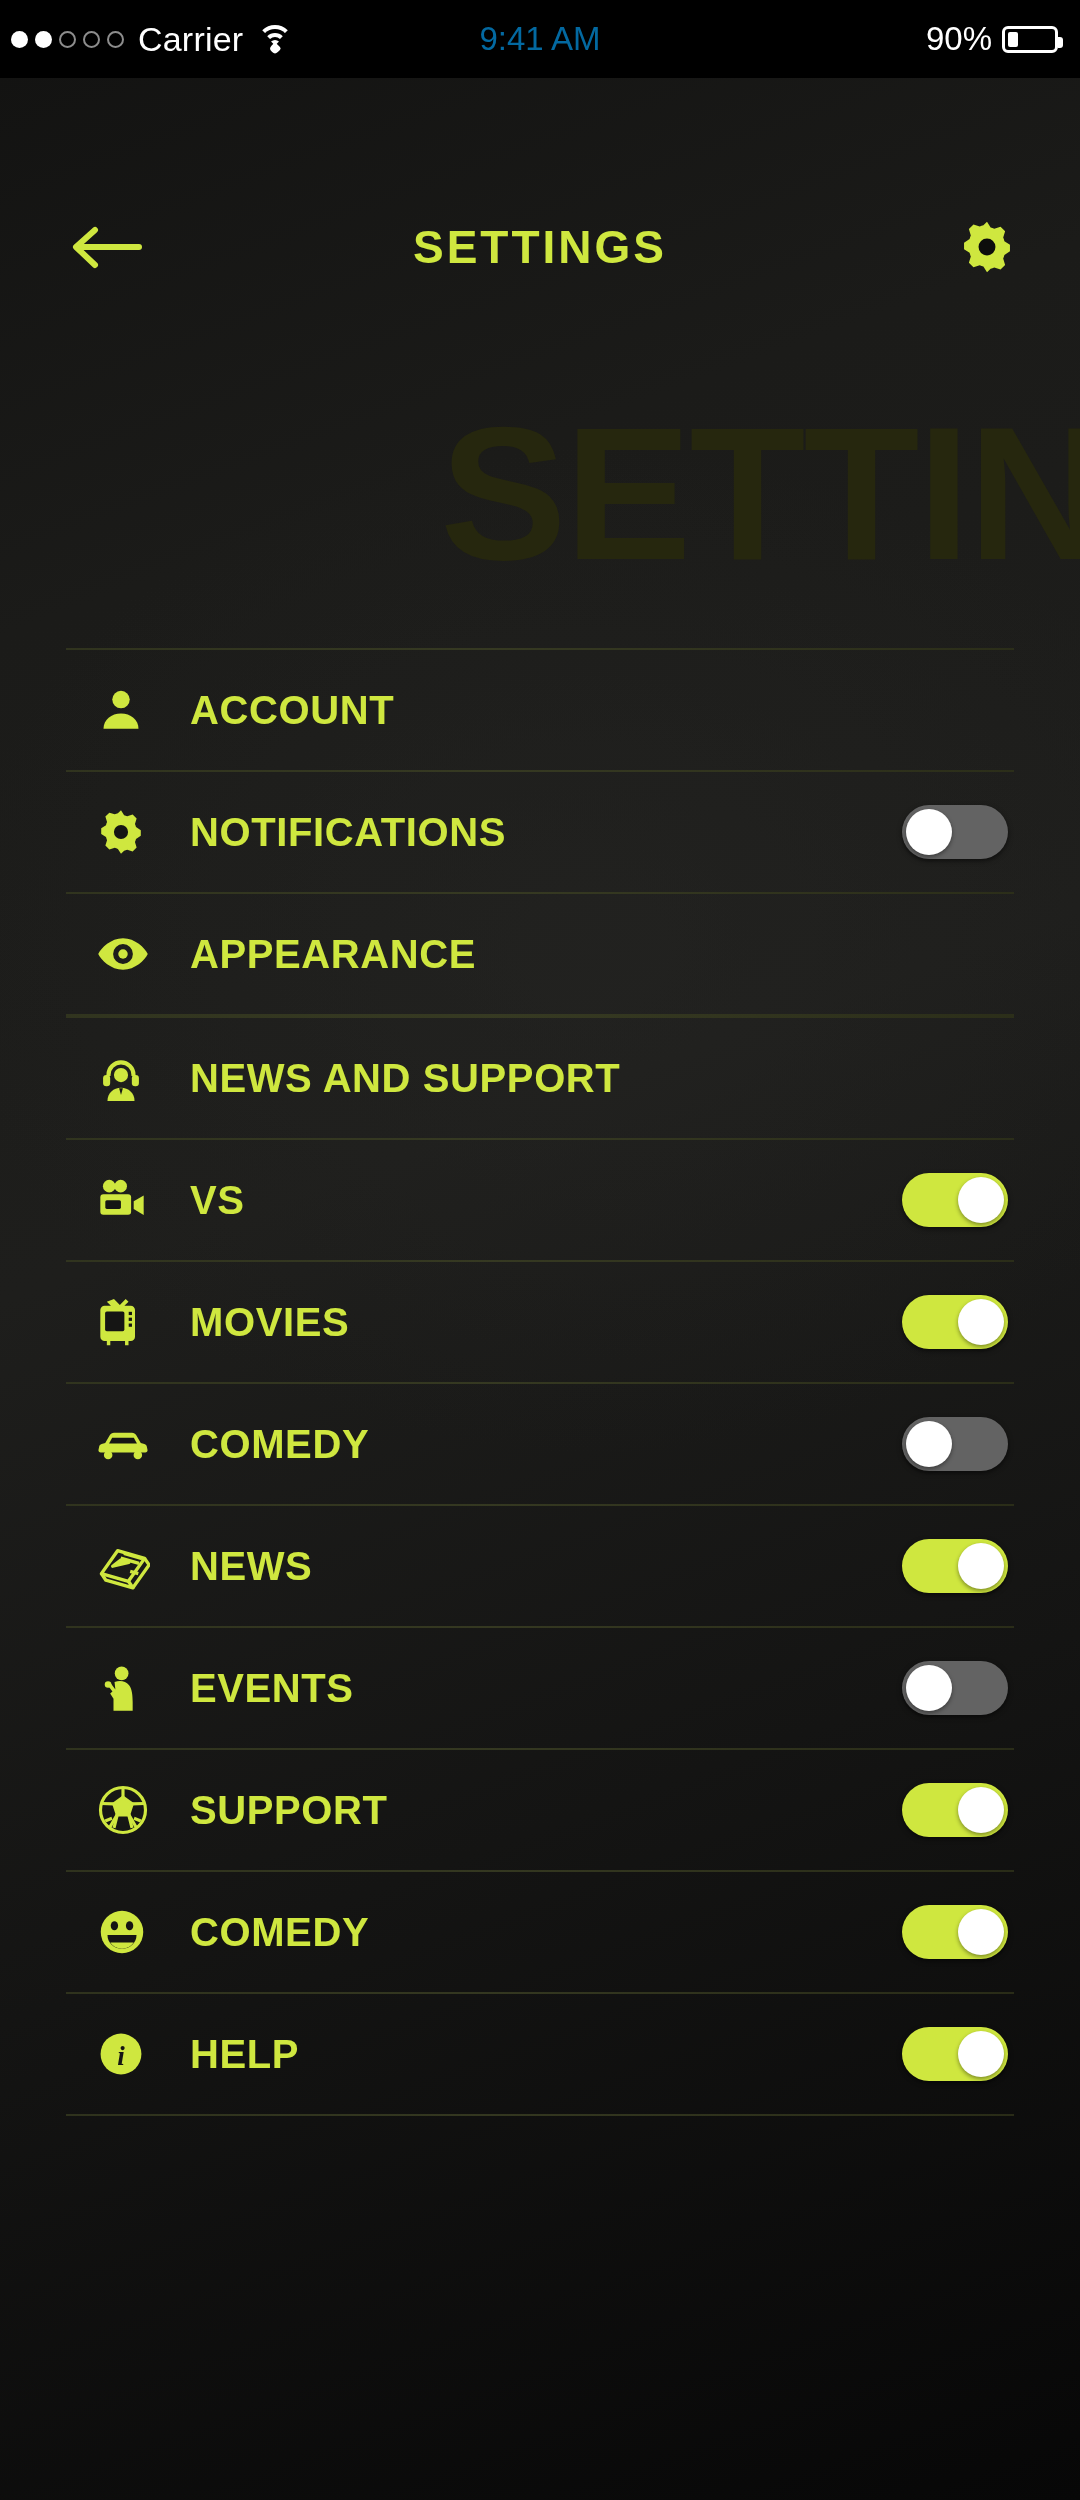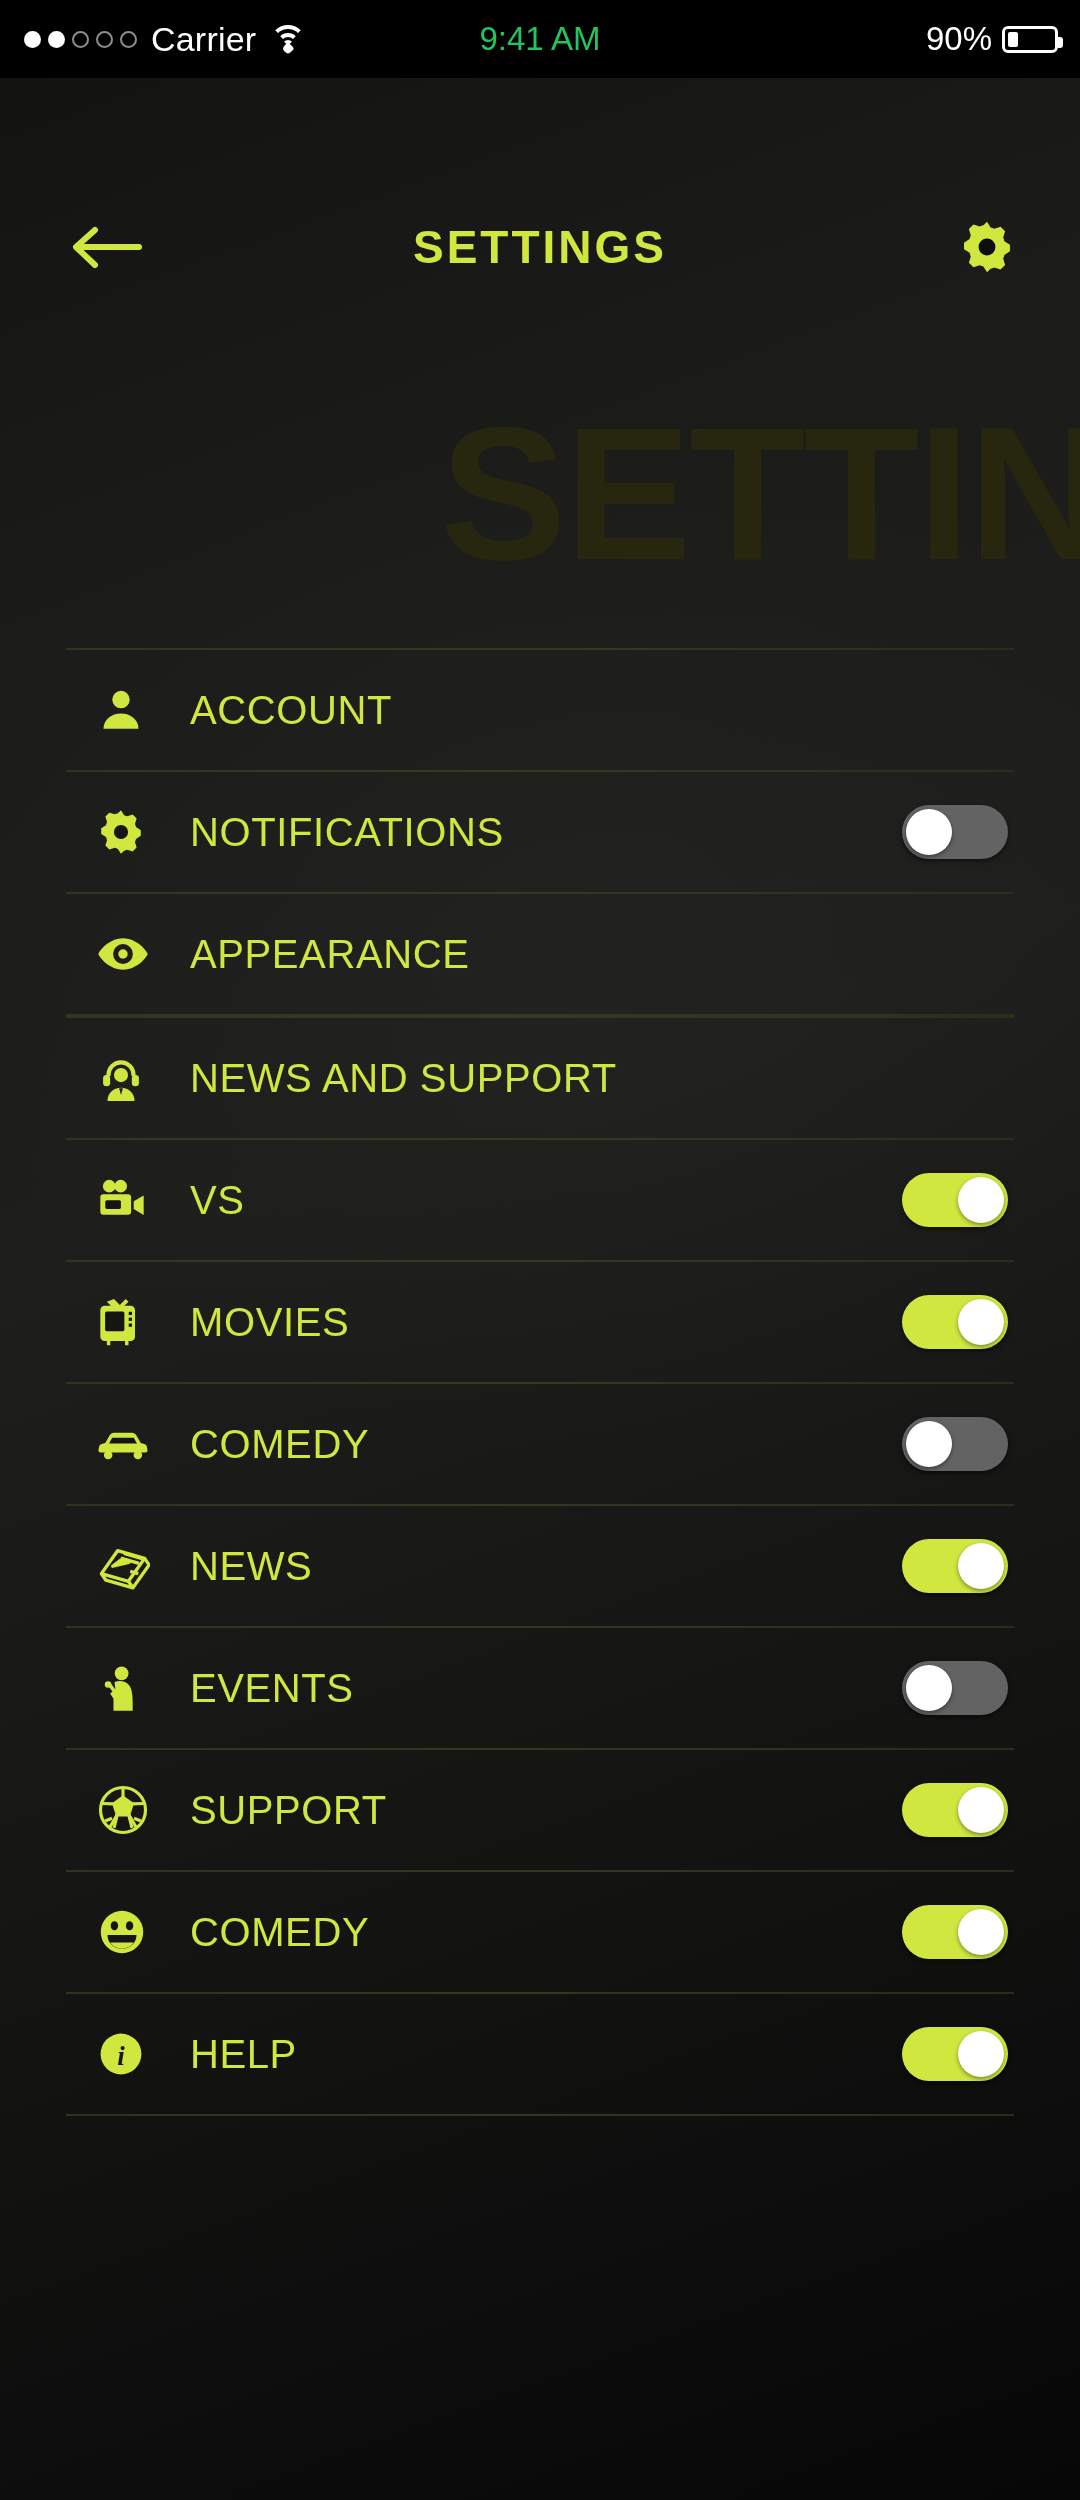--- a/index.html
+++ b/index.html
@@ -17,38 +17,38 @@
       linear-gradient(160deg, #121211 0%, #1b1b19 22%, #1e1e1c 45%, #141413 70%, #070707 100%);
   }
 
   
   #statusbar {
     position:absolute; top:0; left:0; width:1080px; height:78px;
     background:#000;
     display:flex; align-items:center;
     color:#fff;
   }
-  .sb-left { position:absolute; left:24px; display:flex; align-items:center; gap:14px; }
+  .sb-left { position:absolute; left:11px; display:flex; align-items:center; gap:14px; }
   .dots { display:flex; align-items:center; gap:7px; }
   .dot { width:17px; height:17px; border-radius:50%; }
   .dot.filled { background:#fff; }
   .dot.hollow { background:transparent; border:2.5px solid #8d8d8d; }
   .carrier { font-size:34px; font-weight:400; letter-spacing:.2px; color:#fff; }
   .wifi { position:relative; width:36px; height:28px; }
   .wifi span {
     position:absolute; left:50%; transform:translateX(-50%);
     border:4px solid #fff; border-bottom-color:transparent;
     border-left-color:transparent; border-right-color:transparent;
     border-radius:50%;
   }
   .wifi .a1 { top:0;  width:36px; height:36px; }
   .wifi .a2 { top:8px; width:22px; height:22px; }
   .wifi .a3 { top:15px; width:11px; height:11px; }
   .wifi .a4 { top:19px; width:9px; height:9px; border:none; background:#fff; border-radius:2px 2px 4px 4px; transform:translateX(-50%) rotate(45deg); }
-  .sb-center { position:absolute; left:0; right:0; text-align:center; font-size:33px; color:#22c55e; }
+  .sb-center { position:absolute; left:0; right:0; text-align:center; font-size:33px; color:#0369a1; }
   .sb-right { position:absolute; right:22px; display:flex; align-items:center; gap:10px; }
   .batt-pct { font-size:33px; color:#fff; }
   .batt {
     position:relative; width:56px; height:27px;
     border:3px solid #fff; border-radius:6px;
     display:flex; align-items:center;
   }
   .batt::after {
     content:""; position:absolute; right:-8px; top:8px;
     width:5px; height:11px; background:#fff; border-radius:0 3px 3px 0;
@@ -103,21 +103,21 @@
     padding-left:96px; padding-right:72px;
   }
   .row-icon {
     width:66px; min-width:66px;
     display:flex; align-items:center; justify-content:flex-start;
     color:#cfe73f;
   }
   .row-icon svg { display:block; }
   .row-label {
     margin-left:28px;
-    font-size:40px; font-weight:400; letter-spacing:.6px;
+    font-size:40px; font-weight:700; letter-spacing:.6px;
     color:#cfe73f;
     white-space:nowrap;
   }
   .row-spacer { flex:1; }
 
   
   .toggle {
     position:relative;
     width:106px; height:54px;
     border-radius:27px;

